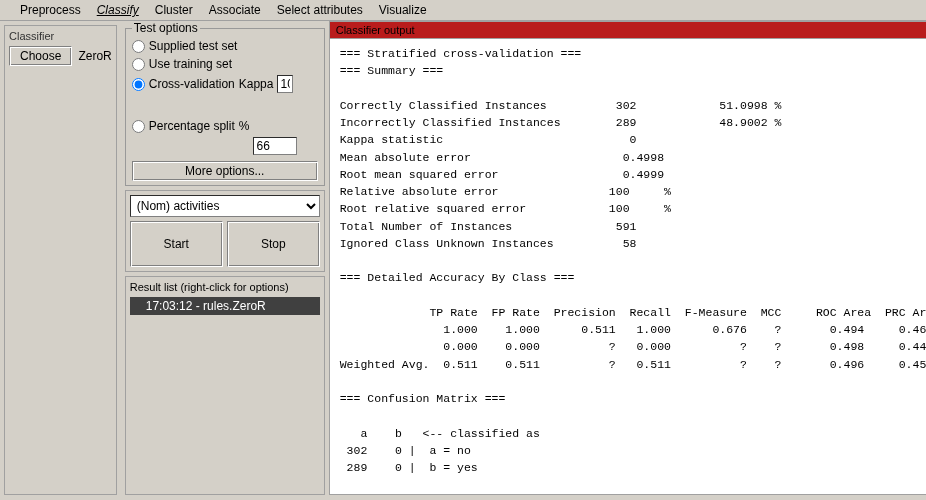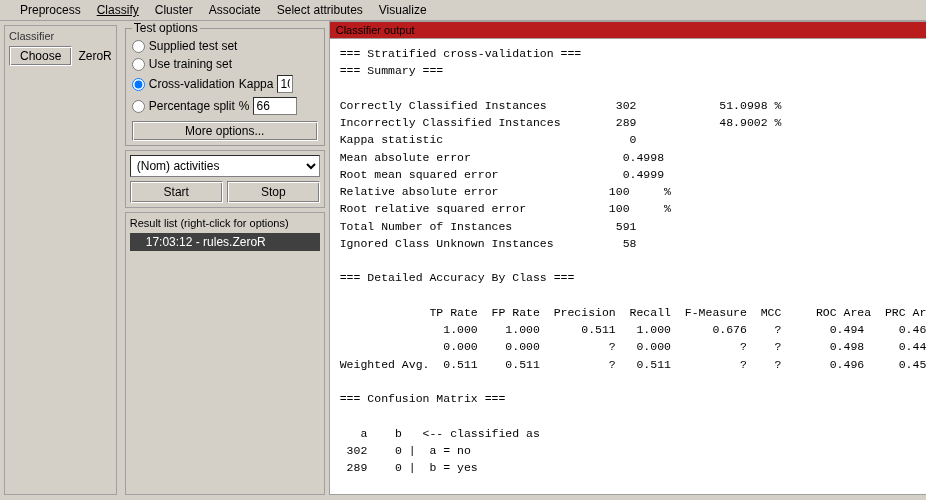--- a/index.html
+++ b/index.html
@@ -16,21 +16,21 @@
       background: #d4d0c8;
       padding: 2px 16px;
       gap: 8px;
       border-bottom: 1px solid #a0a0a0;
     }
     .menu-item {
       padding: 1px 4px;
       cursor: pointer;
       font-size: 12px;
     }
-    .menu-item.active { text-decoration: underline; }
+    .menu-item.active { text-decoration: underline; font-style: italic; }
     .main-area {
       display: flex;
       flex-direction: row;
       height: calc(500px - 22px);
     }
     .classifier-section {
       background: #d4d0c8;
       border: 1px solid #a0a0a0;
       margin: 4px;
       padding: 4px;
@@ -121,21 +121,21 @@
       display: flex;
       gap: 4px;
       margin-top: 4px;
     }
     .start-btn, .stop-btn {
       flex: 1;
       background: #d4d0c8;
       border: 1px solid #808080;
       border-right-color: #fff;
       border-bottom-color: #fff;
-      padding: 3px;
+      padding: 15px;
       cursor: pointer;
       font-size: 12px;
       box-shadow: inset 1px 1px #fff, inset -1px -1px #808080;
     }
     .result-section {
       border: 1px solid #a0a0a0;
       background: #d4d0c8;
       padding: 4px;
       flex: 1;
     }
@@ -222,21 +222,21 @@
           <div class="radio-row">
             <input type="radio" name="test-opt" id="cross-validation" checked="" style="">
             <label class="label-text" for="cross-validation">Cross-validation</label>
             <span class="label-text">Kappa</span>
             <input type="text" class="inline-input" value="10" style="width: 16px;">
           </div>
           <div class="radio-row">
             <input type="radio" name="test-opt" id="pct-split" style="">
             <label class="label-text" for="pct-split">Percentage split</label>
             <span class="label-text">%</span>
-            <input type="text" class="inline-input" value="66" style="width: 44px;">
+            <input type="text" class="inline-input" value="66" style="width: 44px; margin-top: 40px;">
           </div>
         </div>
         <button class="more-options-btn">More options...</button>
       </fieldset>
 
       <div class="activities-section">
         <select class="activities-select">
           <option>(Nom) activities</option>
         </select>
         <div class="start-stop-row">

